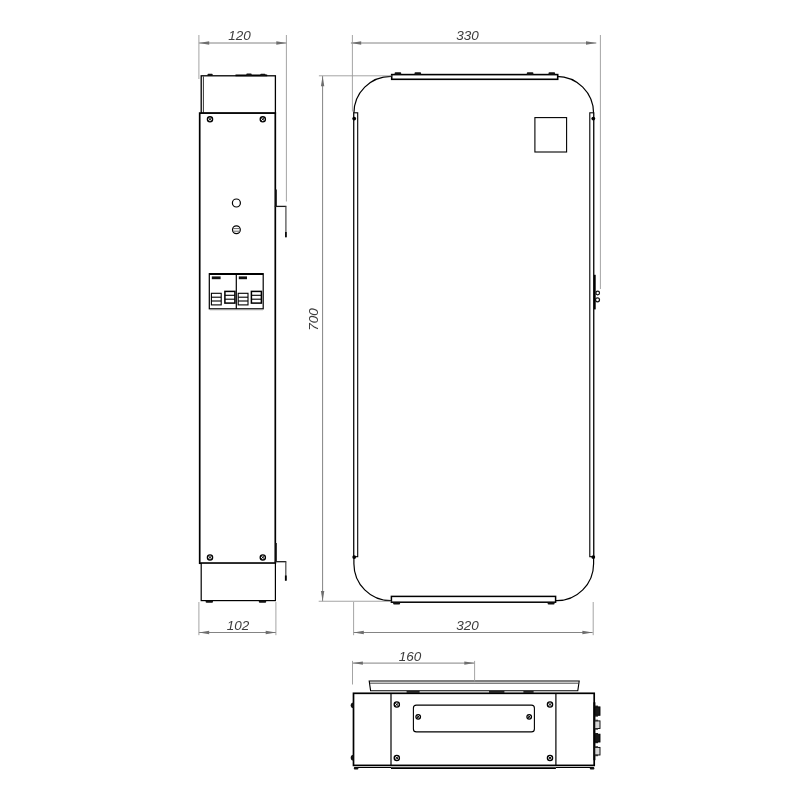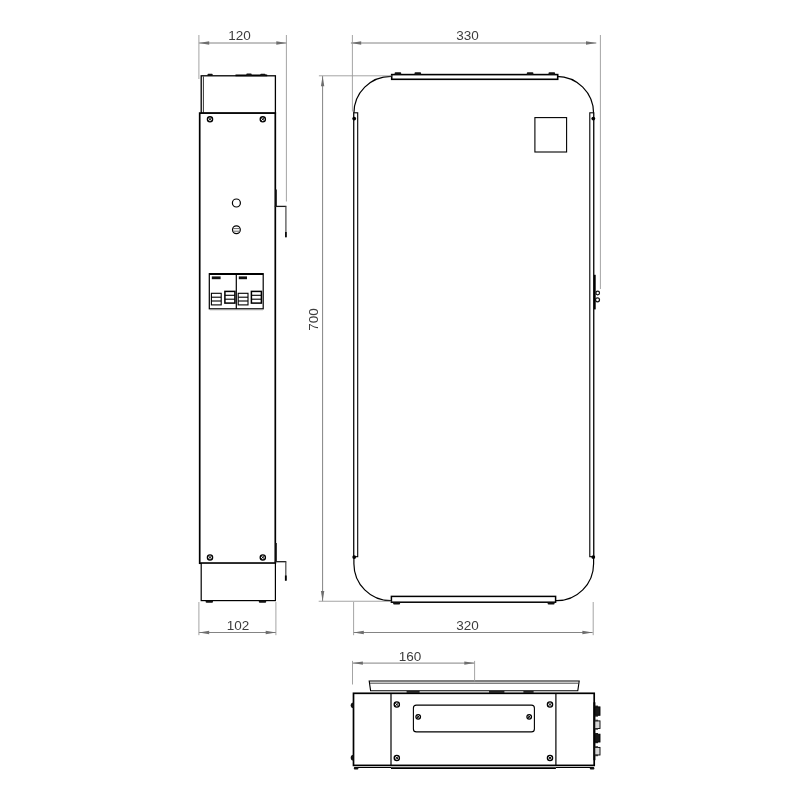--- a/index.html
+++ b/index.html
@@ -1,16 +1,16 @@
 <!DOCTYPE html>
 <html><head>
 <meta charset="utf-8">
 <style>
   html,body{margin:0;padding:0;background:#ffffff;}
-  .wrap{width:800px;height:800px;position:relative;font-family:"Liberation Sans", sans-serif;}
+  .wrap{width:800px;height:800px;position:relative;font-family:"Liberation Sans", sans-serif;font-style:italic;}
   svg{position:absolute;top:0;left:0;}
   text{font-family:"Liberation Sans", sans-serif;fill:#3d3d3d;font-size:13.5px;stroke:none;}
 </style>
 </head>
 <body>
 <div class="wrap">
 <svg width="800" height="800" viewBox="0 0 800 800">
 <defs>
 <marker id="m"></marker>
 </defs>

